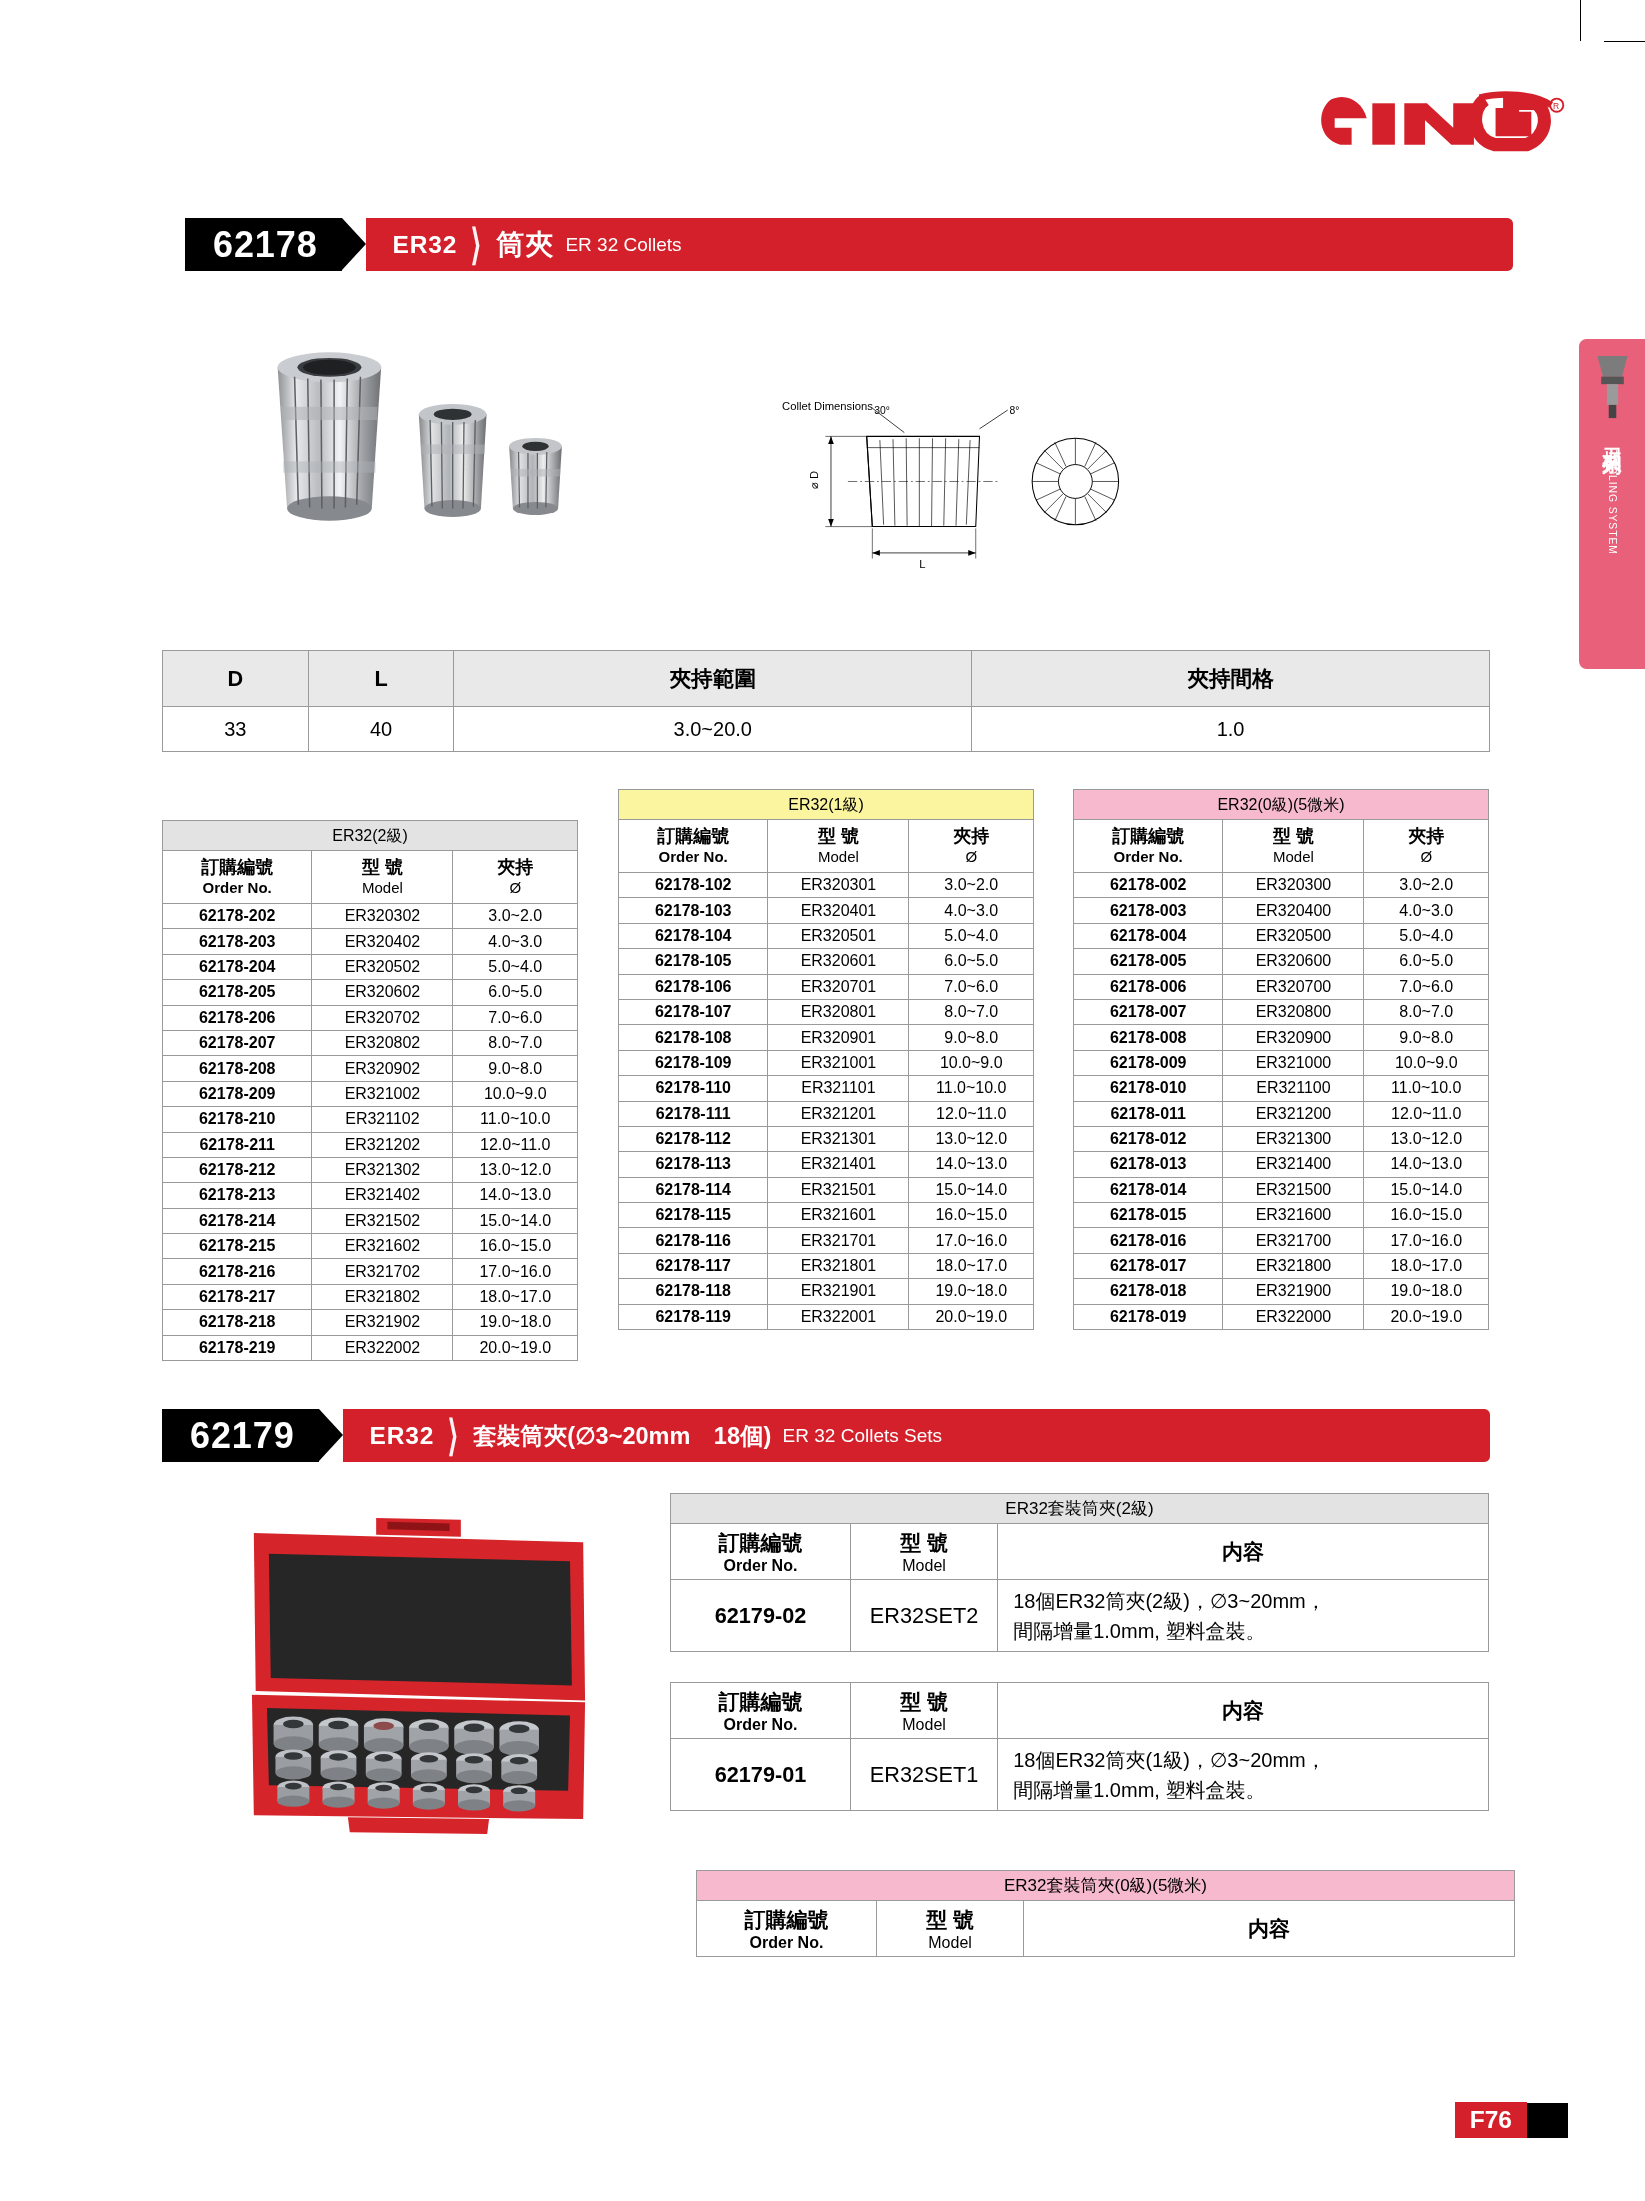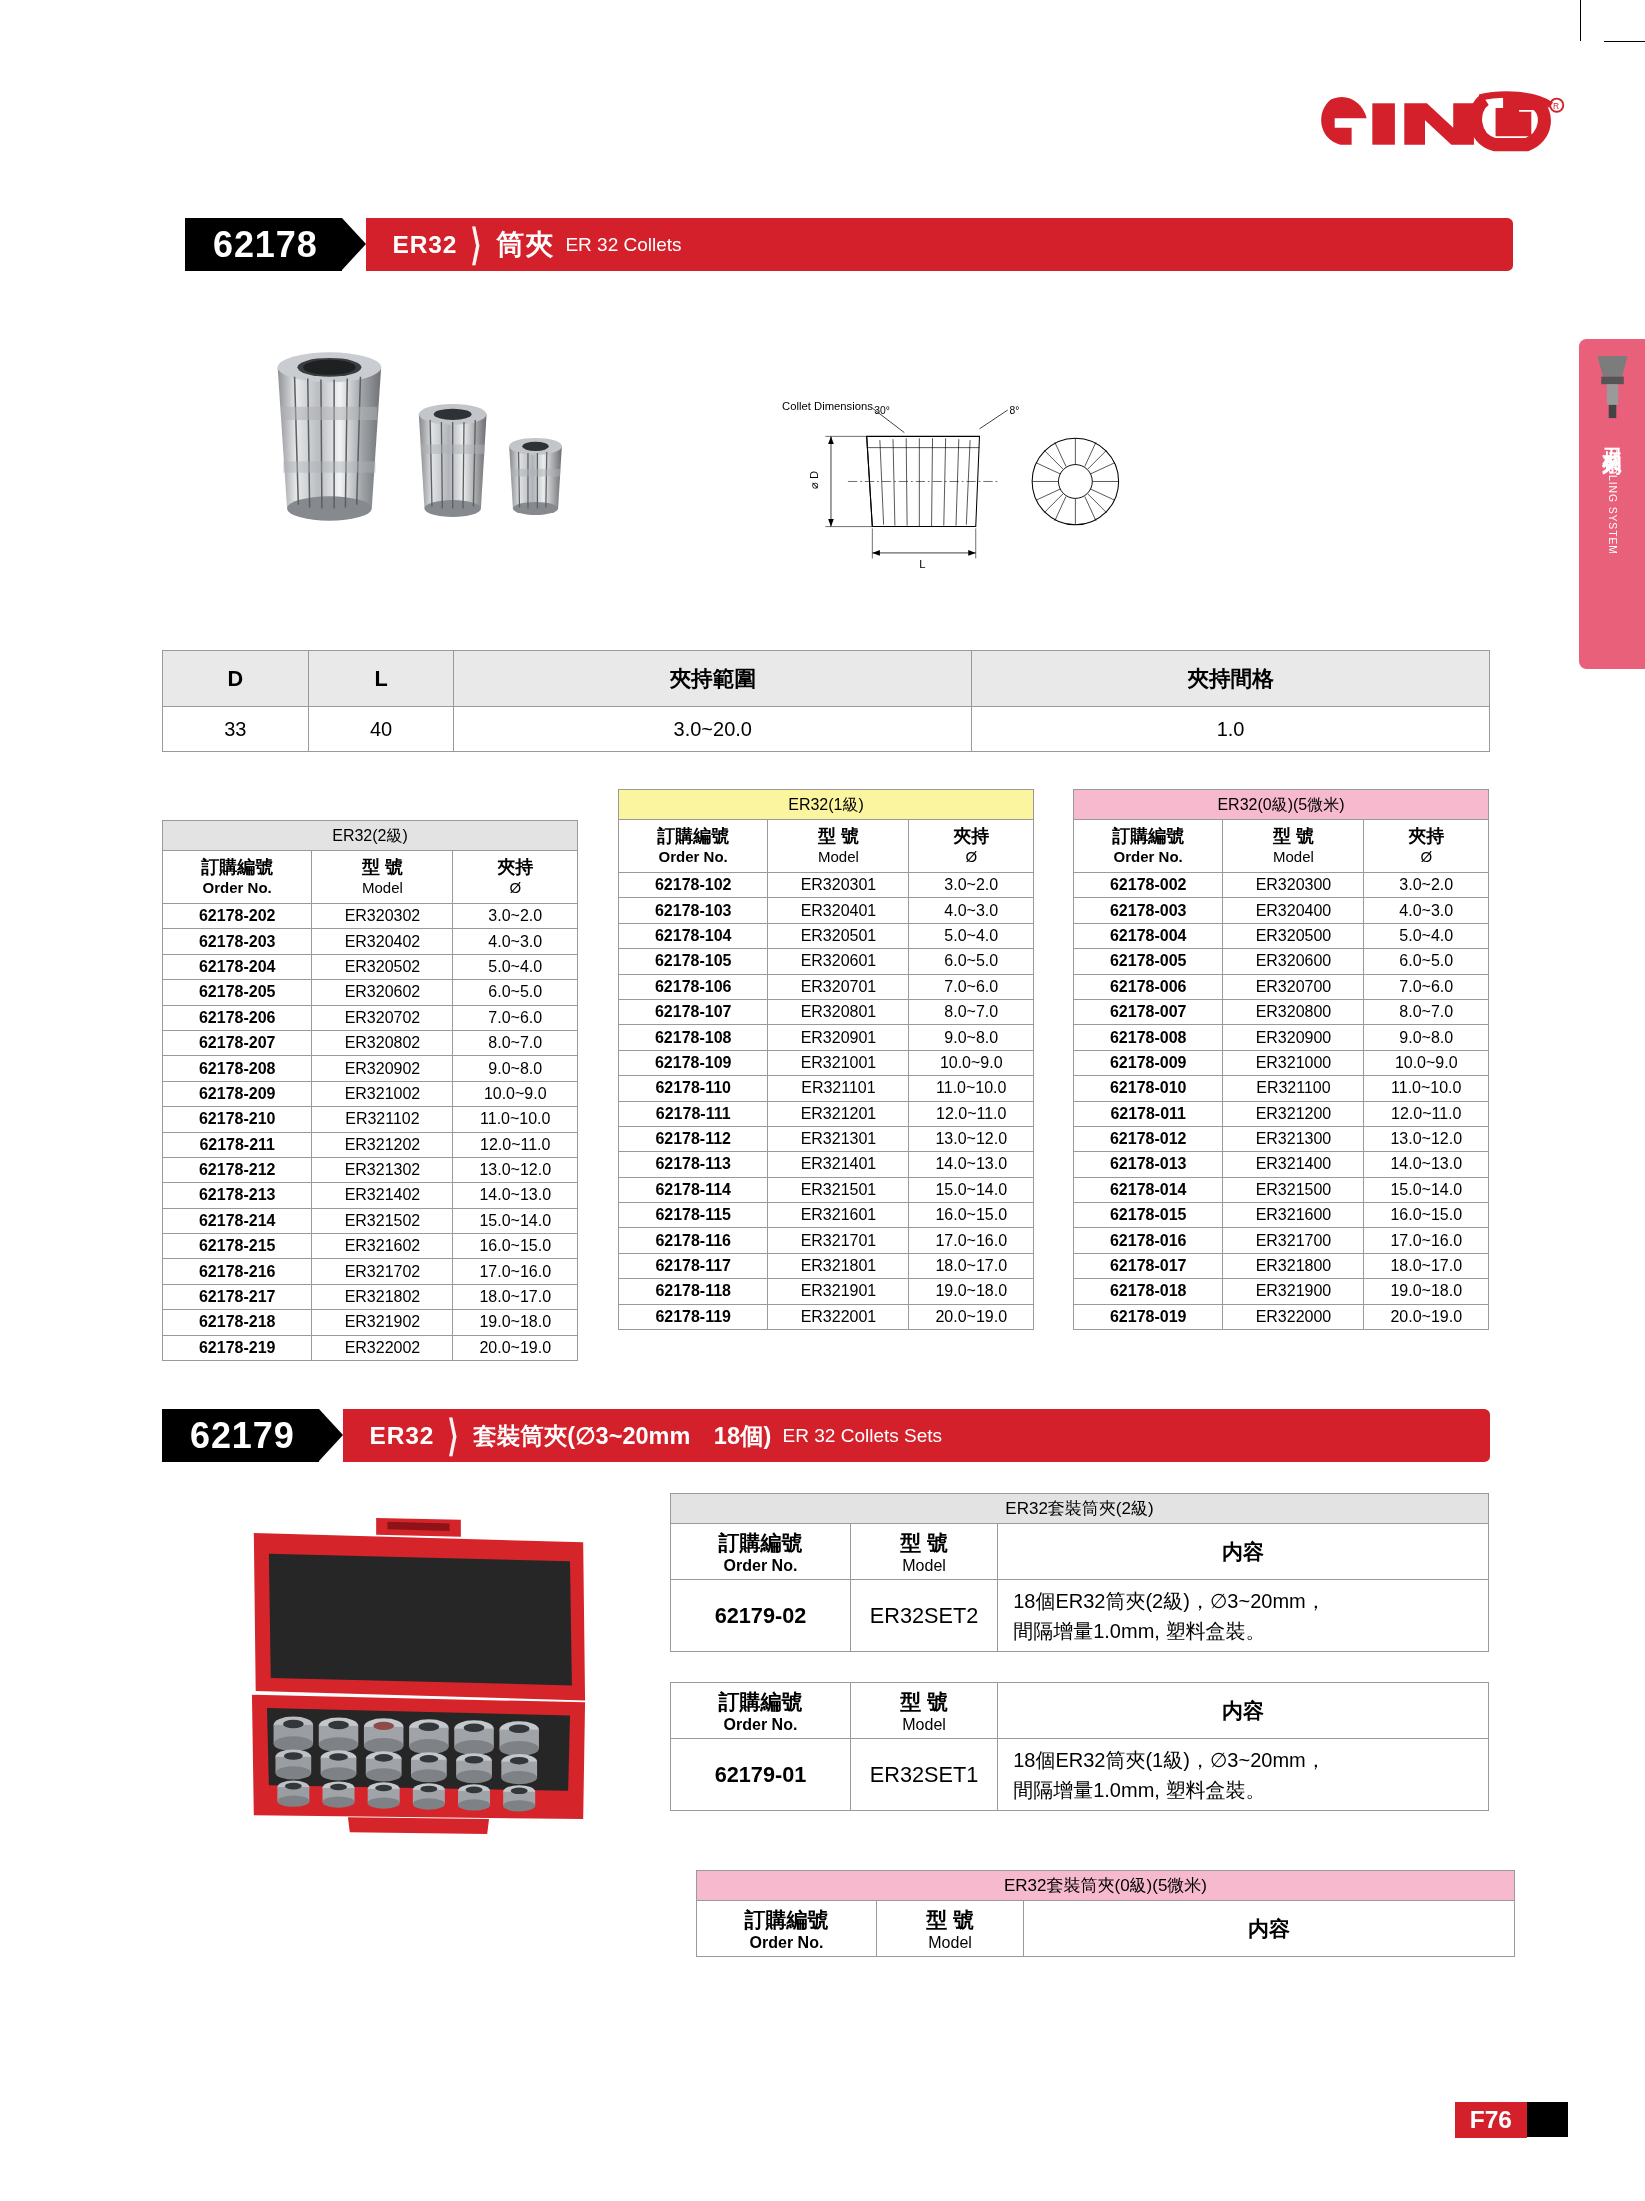--- a/index.html
+++ b/index.html
@@ -160,21 +160,21 @@
   .set-table .hd .en { display:block; font-size:16px; }
   .set-table .v { height:64px; }
   .set-table .order-no { font-size:21.7px; font-weight:bold; width:22%; }
   .set-table .model { font-size:21.7px; width:18%; }
   .set-table .content { font-size:20px; text-align:left; padding:5.6px 15px; line-height:1.5; }
   .set-table .content div { white-space:nowrap; }
 
   
   .pagenum {
     position:absolute; right:77px; bottom:64px;
-    display:flex; align-items:flex-start;
+    display:flex; align-items:flex-end;
   }
   .pagenum .red {
     background:#d4202a; color:#fff; font-weight:bold;
     font-size:24.5px; padding:3.8px 15px;
   }
   .pagenum .blk { background:#000; width:41px; height:35px; }
 </style>
 </head>
 <body>
 

